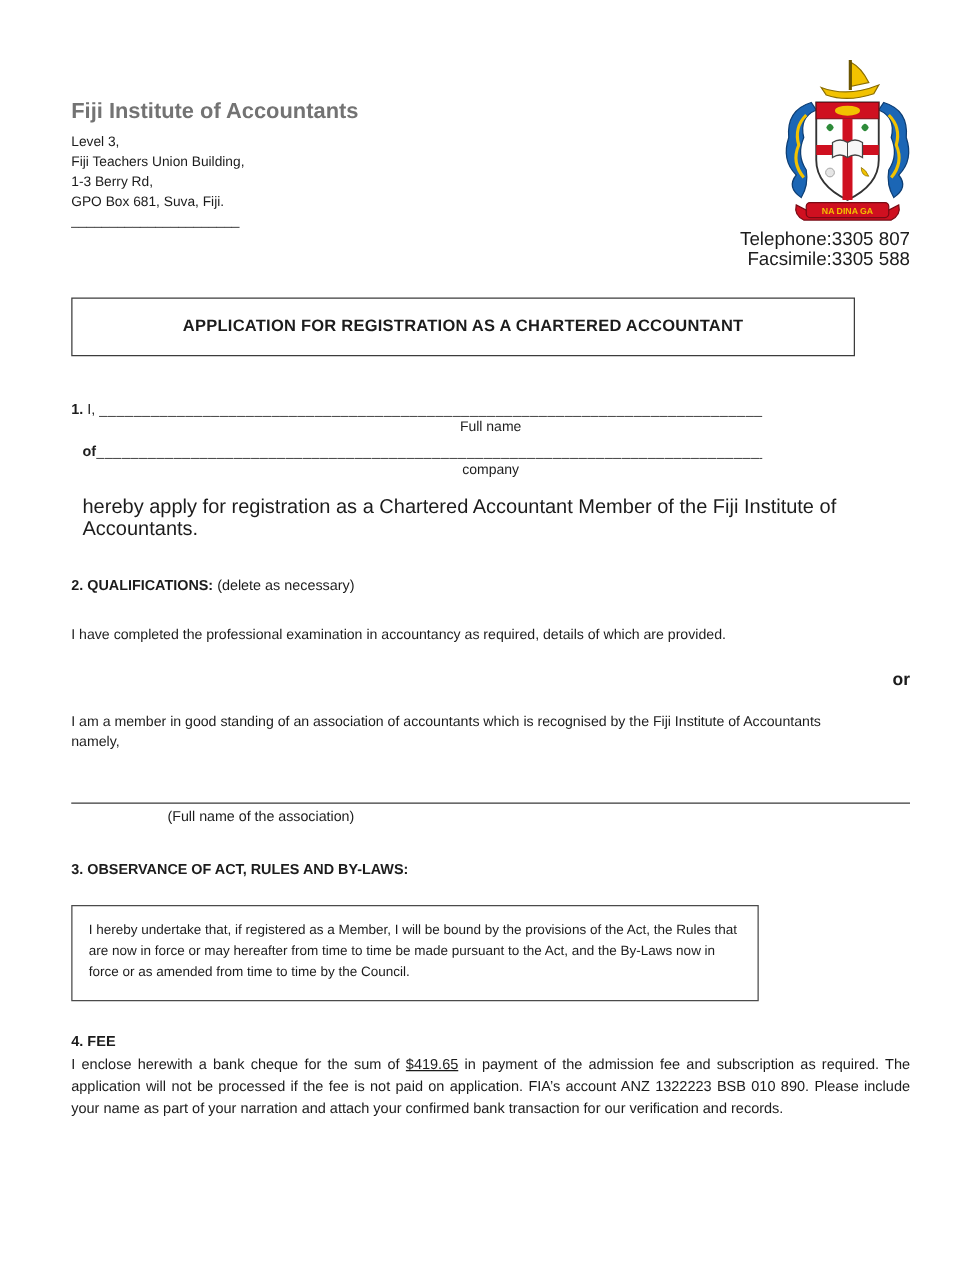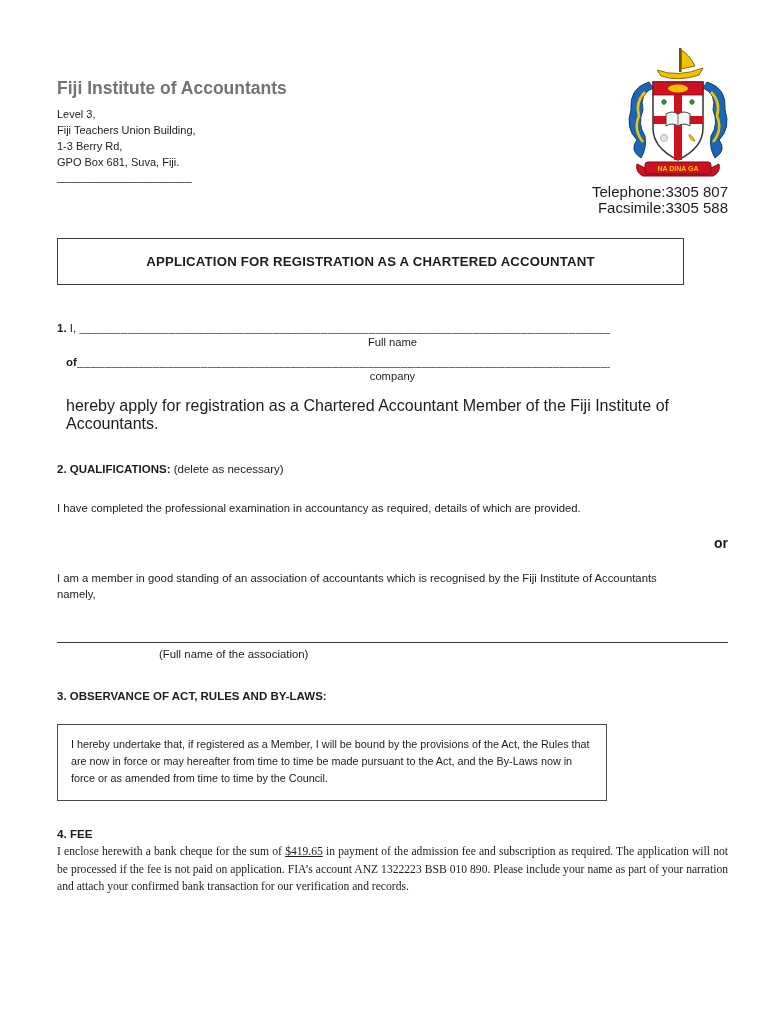--- a/index.html
+++ b/index.html
@@ -39,37 +39,36 @@
   .fill-row .lead { flex: 0 0 auto; }
   .fill { flex: 1 1 auto; overflow: hidden; letter-spacing: 0.5px; color: #333; }
   .caption { width: 671px; text-align: center; font-size: 11.2px; line-height: 15px; margin-top: 1px; }
   .bold { font-weight: bold; }
   .apply-line { margin-top: 13px; margin-left: 9px; font-size: 16px; }
   .sec-heading { margin-top: 30px; font-size: 11.5px; }
   .para { margin-top: 25px; font-size: 11.3px; line-height: 16px; width: 671px; }
   .or-sep { width: 671px; text-align: right; font-weight: bold; font-size: 14px; margin-top: 19px; }
   .para.narrow { width: 618px; margin-top: 19px; }
   .assoc-line { margin-top: 40px; width: 671px; border-top: 1px solid #3a3a3a; height: 1px; }
-  .assoc-caption { margin-top: 5px; margin-left: 102px; font-size: 11.4px; }
+  .assoc-caption { margin-top: 5px; margin-left: 77px; font-size: 11.4px; }
   .undertaking-box {
     margin-top: 22px;
     width: 550px;
     border: 1px solid #4a4a4a;
     padding: 11px 13px 13px 13px;
     font-size: 10.8px;
     line-height: 17px;
   }
   .fee-heading { margin-top: 26px; font-size: 11.6px; }
   .fee-para {
     margin-top: 3px;
     width: 671px;
     font-size: 11.6px;
     line-height: 17.5px;
     text-align: justify;
-    font-family: Liberation Serif, serif;
   }
   .fee-amount { text-decoration: underline; }
   svg text { font-family: "Liberation Sans", sans-serif; }
 </style>
 </head>
 <body>
 
 <div class="page">
 
   <div>

